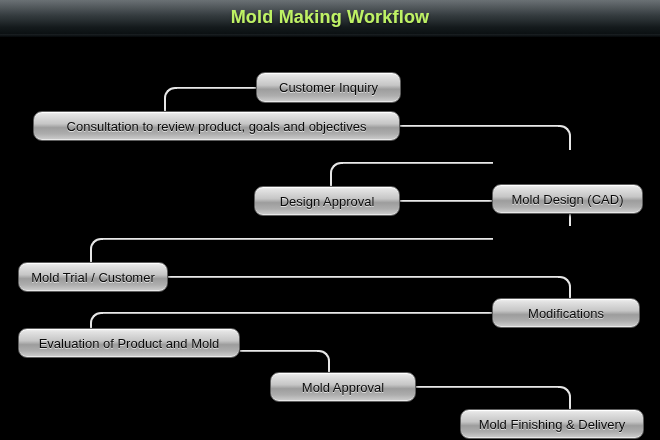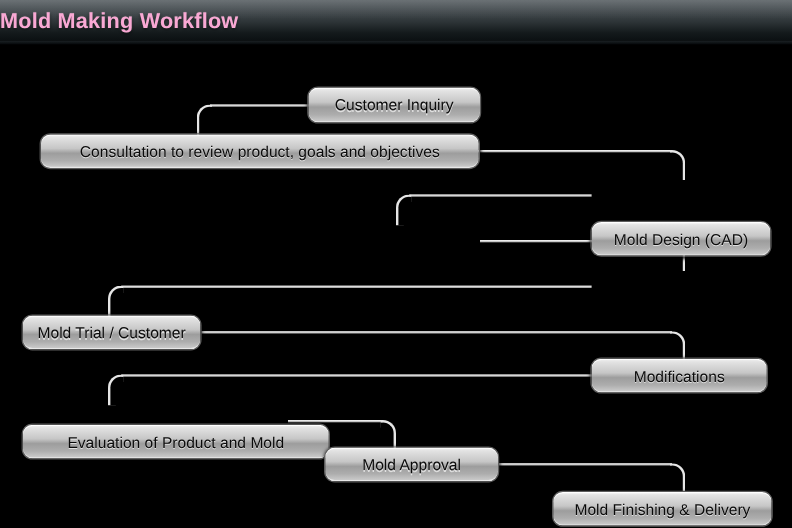--- a/index.html
+++ b/index.html
@@ -40,22 +40,22 @@
     position: absolute;
     left: 0; top: 34px;
     width: 660px; height: 3px;
     background: linear-gradient(to bottom, #1b2124 0%, #05080a 100%);
   }
   #title {
     position: absolute;
     left: 0; top: 0;
     width: 660px;
     line-height: 34px;
-    text-align: left;
-    color: #f9a8d4;
+    text-align: center;
+    color: #bef264;
     font-size: 18px;
     font-weight: bold;
     letter-spacing: 0.2px;
     text-shadow: 0 1px 2px rgba(0,0,0,0.85), 0 0 1px rgba(255,255,255,0.5);
     white-space: nowrap;
   }
 
   
   .conn {
     position: absolute;
@@ -149,31 +149,34 @@
   </div>
 
   <div class="node" style="left:33px; top:111px; width:367px; height:30px;">
     <span class="node-label">Consultation to review product, goals and objectives</span>
   </div>
 
   <div class="node" style="left:492px; top:152px; width:151px; height:30px;margin-top:32px;">
     <span class="node-label">Mold Design (CAD)</span>
   </div>
 
+  <div class="node" style="left:254px; top:186px; width:146px; height:30px;">
+    <span class="node-label">Design Approval</span>
+  </div>
 
 
   <div class="node" style="left:18px; top:262px; width:150px; height:30px;">
     <span class="node-label">Mold Trial / Customer</span>
   </div>
 
   <div class="node" style="left:492px; top:298px; width:148px; height:30px;justify-content:center;">
     <span class="node-label">Modifications</span>
   </div>
 
-  <div class="node" style="left:18px; top:353px; width:257px; height:30px;">
+  <div class="node" style="left:18px; top:328px; width:222px; height:30px;">
     <span class="node-label">Evaluation of Product and Mold</span>
   </div>
 
   <div class="node" style="left:270px; top:372px; width:146px; height:30px;">
     <span class="node-label">Mold Approval</span>
   </div>
 
   <div class="node" style="left:460px; top:409px; width:184px; height:30px;">
     <span class="node-label">Mold Finishing &amp; Delivery</span>
   </div>

